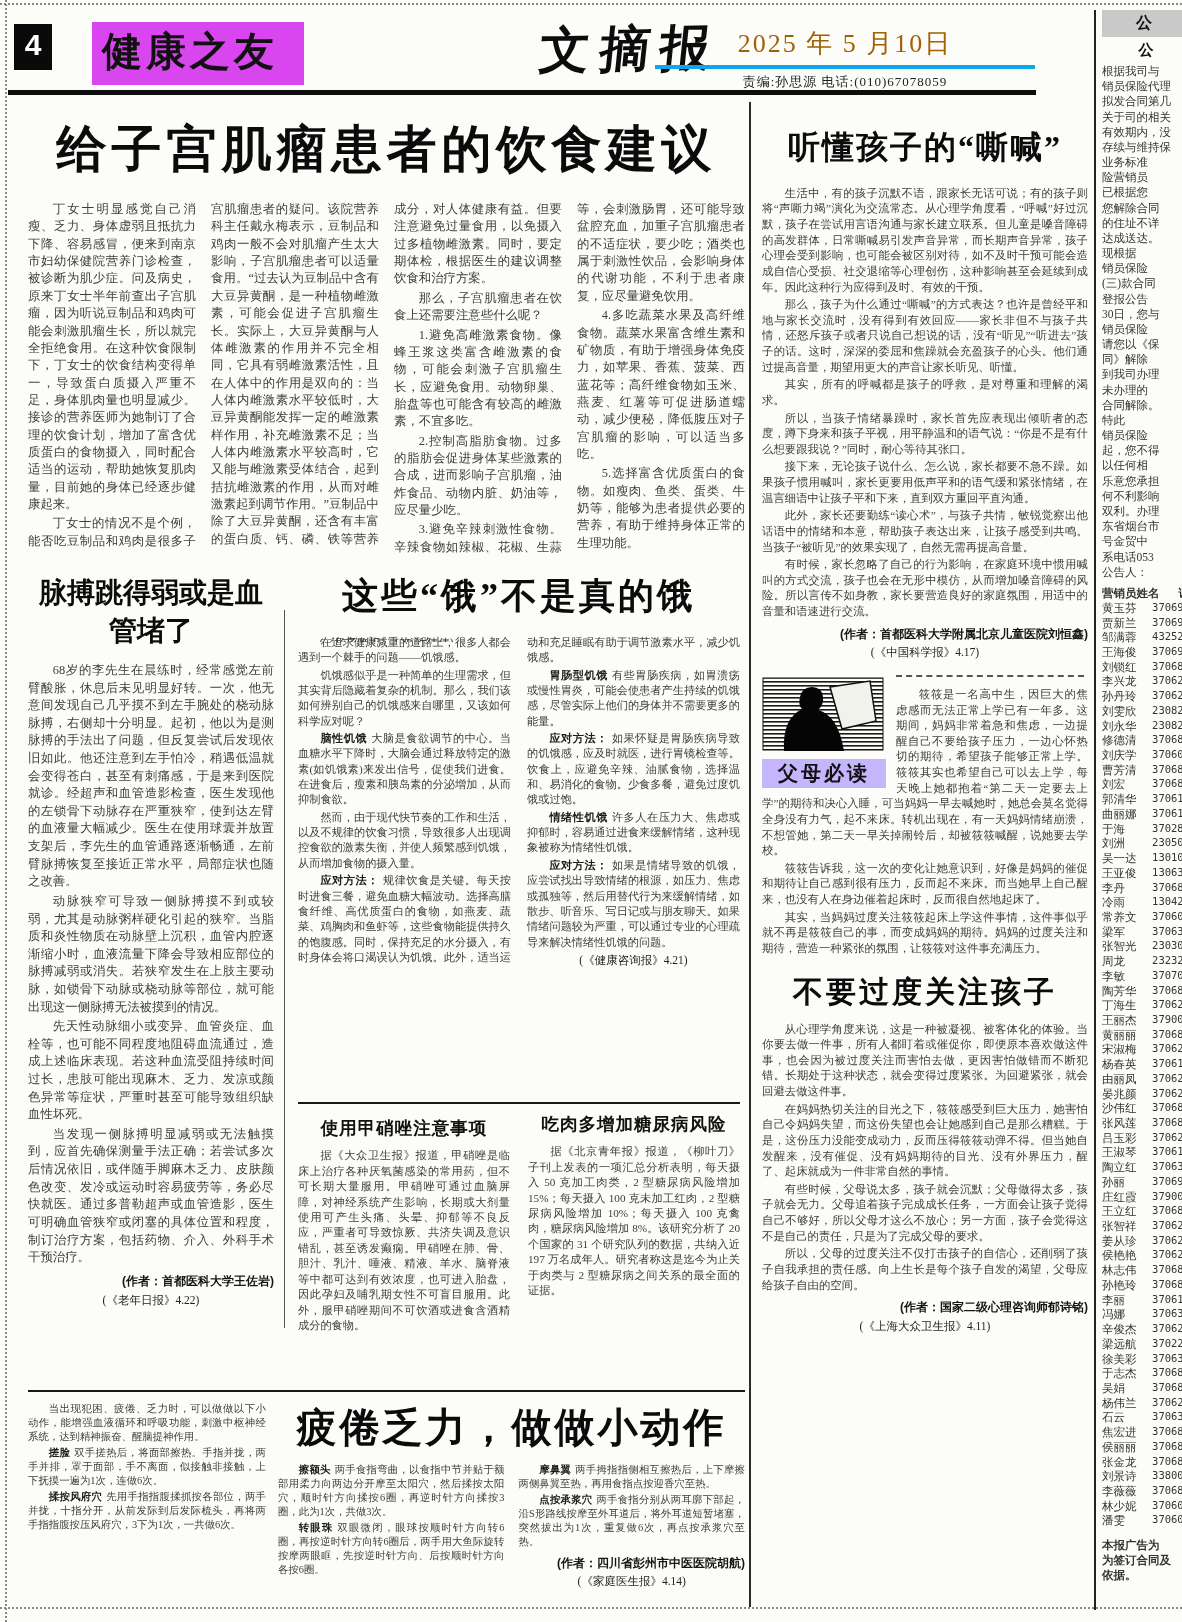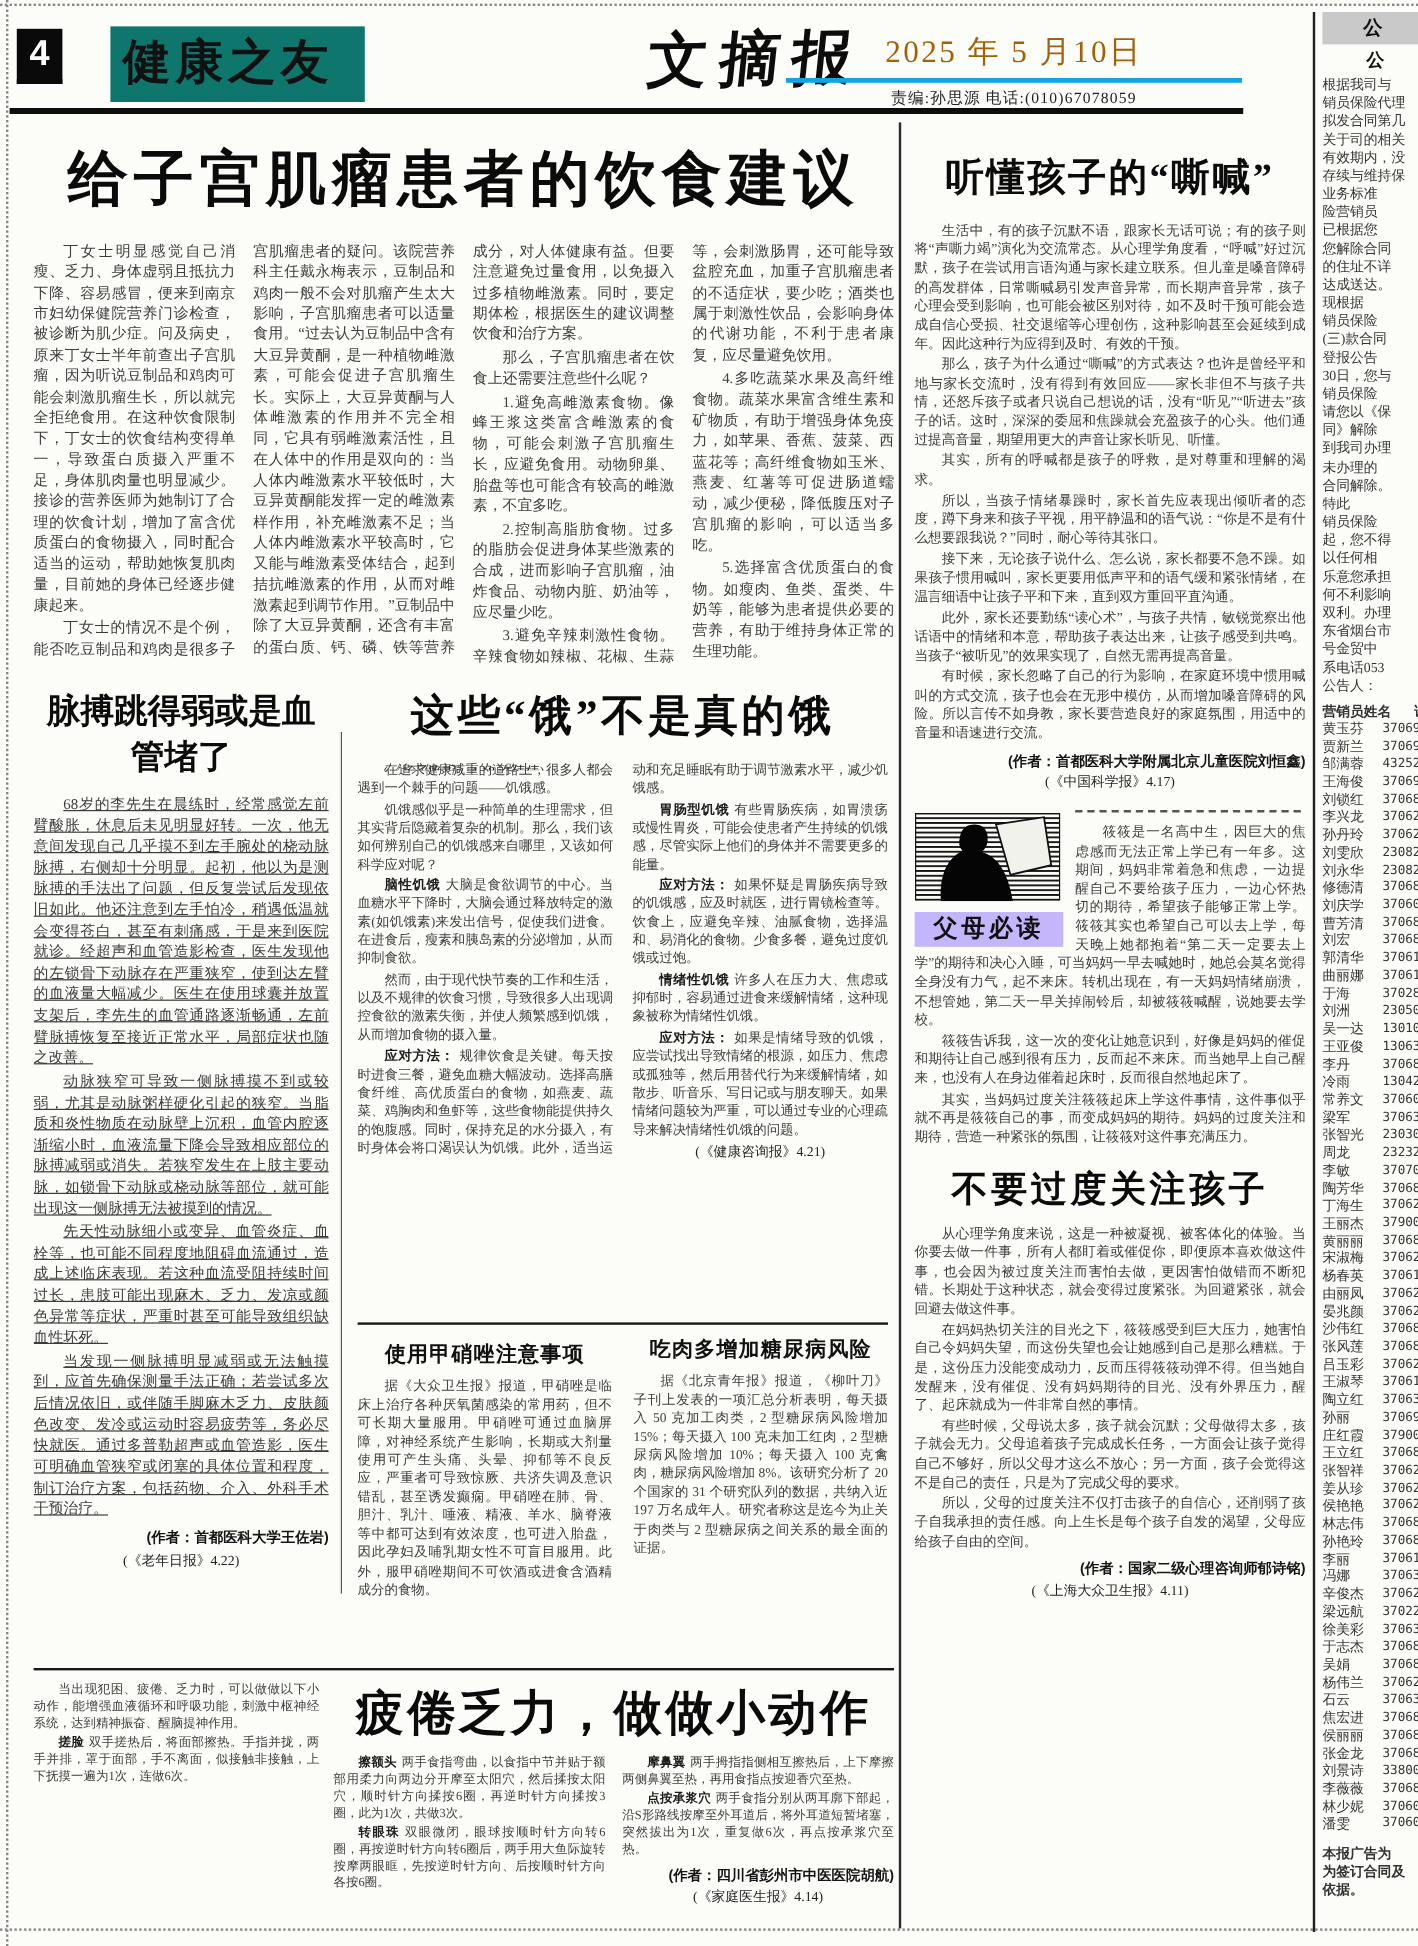--- a/index.html
+++ b/index.html
@@ -8,21 +8,21 @@
   .abs{position:absolute;}
   
   .dot-top{left:0;top:3px;width:1182px;border-top:2px dotted #888;}
   .dot-bottom{left:0;top:1607px;width:1182px;border-top:2px dotted #888;}
   .dot-left{left:5px;top:0;height:1622px;border-left:2px dotted #888;}
   
   .pagenum{left:14px;top:24px;width:38px;height:42px;background:#0a0a0a;color:#fff;
            font-family:"Liberation Sans",sans-serif;font-weight:bold;font-size:30px;
            display:flex;align-items:center;justify-content:center;border-bottom:4px solid #0a0a0a;}
   .section{left:92px;top:22px;font-family:Liberation Serif, serif;font-weight:900;
-           font-size:40px;letter-spacing:4px;color:#111;background:#0f766e;padding:2px 26px 6px 10px;}
+           font-size:40px;letter-spacing:4px;color:#111;background:#d946ef;padding:2px 26px 6px 10px;}
   .masthead{left:480px;top:16px;width:300px;text-align:center;font-size:50px;font-weight:bold;
             color:#0c0c0c;letter-spacing:10px;transform:skewX(-7deg) rotate(-1deg);}
   .datebox{left:655px;top:26px;width:380px;text-align:center;}
   .dateline{font-size:26px;letter-spacing:2px;color:#a16207;border-bottom:4px solid #0ea5e9;padding-bottom:4px;}
   .editorline{font-size:13px;color:#222;margin-top:4px;letter-spacing:1px;}
   .header-rule{left:8px;top:90px;width:1028px;height:5px;background:#0d0d0d;}
   
   .v1{left:749px;top:102px;height:1505px;border-left:2px solid #2b2b2b;}
   .vmid{left:284px;top:610px;height:718px;border-left:1px solid #555;}
   .hr-bottom{left:28px;top:1390px;width:717px;border-top:2px solid #181818;}
@@ -31,21 +31,21 @@
   .body-text p{margin:0 0 2px 0;text-align:justify;text-indent:2em;}
   .lead{font-family:"Liberation Sans",sans-serif;font-weight:bold;color:#1c1c1c;margin-right:4px;}
   .src-c{text-align:center;font-size:11.5px;color:#1f1f1f;margin-top:3px;}
   
   .art1{left:28px;top:100px;width:717px;height:542px;overflow:hidden;}
   .art1 .h1{font-size:50px;letter-spacing:5px;margin:16px 0 18px 0;}
   .art1 .cols{column-count:4;column-gap:15px;height:432px;font-size:12.4px;line-height:1.4;color:#3c3c3c;}
   
   .pulse{left:28px;top:560px;width:246px;height:800px;overflow:hidden;}
   .pulse .h1{font-size:28px;margin:14px 0 12px 0;letter-spacing:0;}
-  .pulse .bt{font-size:12.4px;line-height:1.42;color:#3c3c3c;text-decoration:underline;}
+  .pulse .bt{font-size:12.4px;line-height:1.42;color:#3c3c3c;}
   
   .hunger{left:298px;top:560px;width:442px;height:532px;overflow:hidden;}
   .hunger .h1{font-size:36px;letter-spacing:3px;margin:12px 0 14px 0;}
   .hunger .cols{column-count:2;column-gap:16px;height:448px;font-size:11.2px;line-height:1.37;color:#3c3c3c;}
   
   .medbox{left:298px;top:1102px;width:442px;height:286px;border-top:2px solid #181818;overflow:hidden;padding-top:8px;box-sizing:border-box;}
   .medbox .cols{column-count:2;column-gap:18px;height:270px;font-size:11.2px;line-height:1.38;color:#3c3c3c;}
   .boxtitle{font-family:"Liberation Sans",sans-serif;font-weight:bold;font-size:17.5px;
             text-align:center;color:#111;margin:4px 0 8px 0;letter-spacing:1px;}
   
@@ -151,20 +151,21 @@
     <div class="boxtitle">吃肉多增加糖尿病风险</div>
     <p>据《北京青年报》报道，《柳叶刀》子刊上发表的一项汇总分析表明，每天摄入 50 克加工肉类，2 型糖尿病风险增加 15%；每天摄入 100 克未加工红肉，2 型糖尿病风险增加 10%；每天摄入 100 克禽肉，糖尿病风险增加 8%。该研究分析了 20 个国家的 31 个研究队列的数据，共纳入近 197 万名成年人。研究者称这是迄今为止关于肉类与 2 型糖尿病之间关系的最全面的证据。</p>
   </div>
 </div>
 
 <div class="abs moves">
   <div class="lcol body-text">
 
   <p><span>当出现犯困、疲倦、乏力时，可以做做以下小动作，能增强血液循环和呼吸功能，刺激中枢神经系统，达到精神振奋、醒脑提神作用。</span></p>
       <p><b class="lead">搓脸</b><span>双手搓热后，将面部擦热。手指并拢，两手并排，罩于面部，手不离面，似接触非接触，上下抚摸一遍为1次，连做6次。</span></p>
+      <p><b class="lead">揉按风府穴</b><span>先用手指指腹揉抓按各部位，两手并拢，十指分开，从前发际到后发际梳头，再将两手指指腹按压风府穴，3下为1次，一共做6次。</span></p>
     </div>
   <div class="rcol">
     <div class="h1">疲倦乏力，做做小动作</div>
     <div class="cols body-text">
       <div>
 
       <p><b class="lead">擦额头</b><span>两手食指弯曲，以食指中节并贴于额部用柔力向两边分开摩至太阳穴，然后揉按太阳穴，顺时针方向揉按6圈，再逆时针方向揉按3圈，此为1次，共做3次。</span></p>
           <p><b class="lead">转眼珠</b><span>双眼微闭，眼球按顺时针方向转6圈，再按逆时针方向转6圈后，两手用大鱼际旋转按摩两眼眶，先按逆时针方向、后按顺时针方向各按6圈。</span></p>
           <p><b class="lead">摩鼻翼</b><span>两手拇指指侧相互擦热后，上下摩擦两侧鼻翼至热，再用食指点按迎香穴至热。</span></p>
           <p><b class="lead">点按承浆穴</b><span>两手食指分别从两耳廓下部起，沿S形路线按摩至外耳道后，将外耳道短暂堵塞，突然拔出为1次，重复做6次，再点按承浆穴至热。</span></p>

